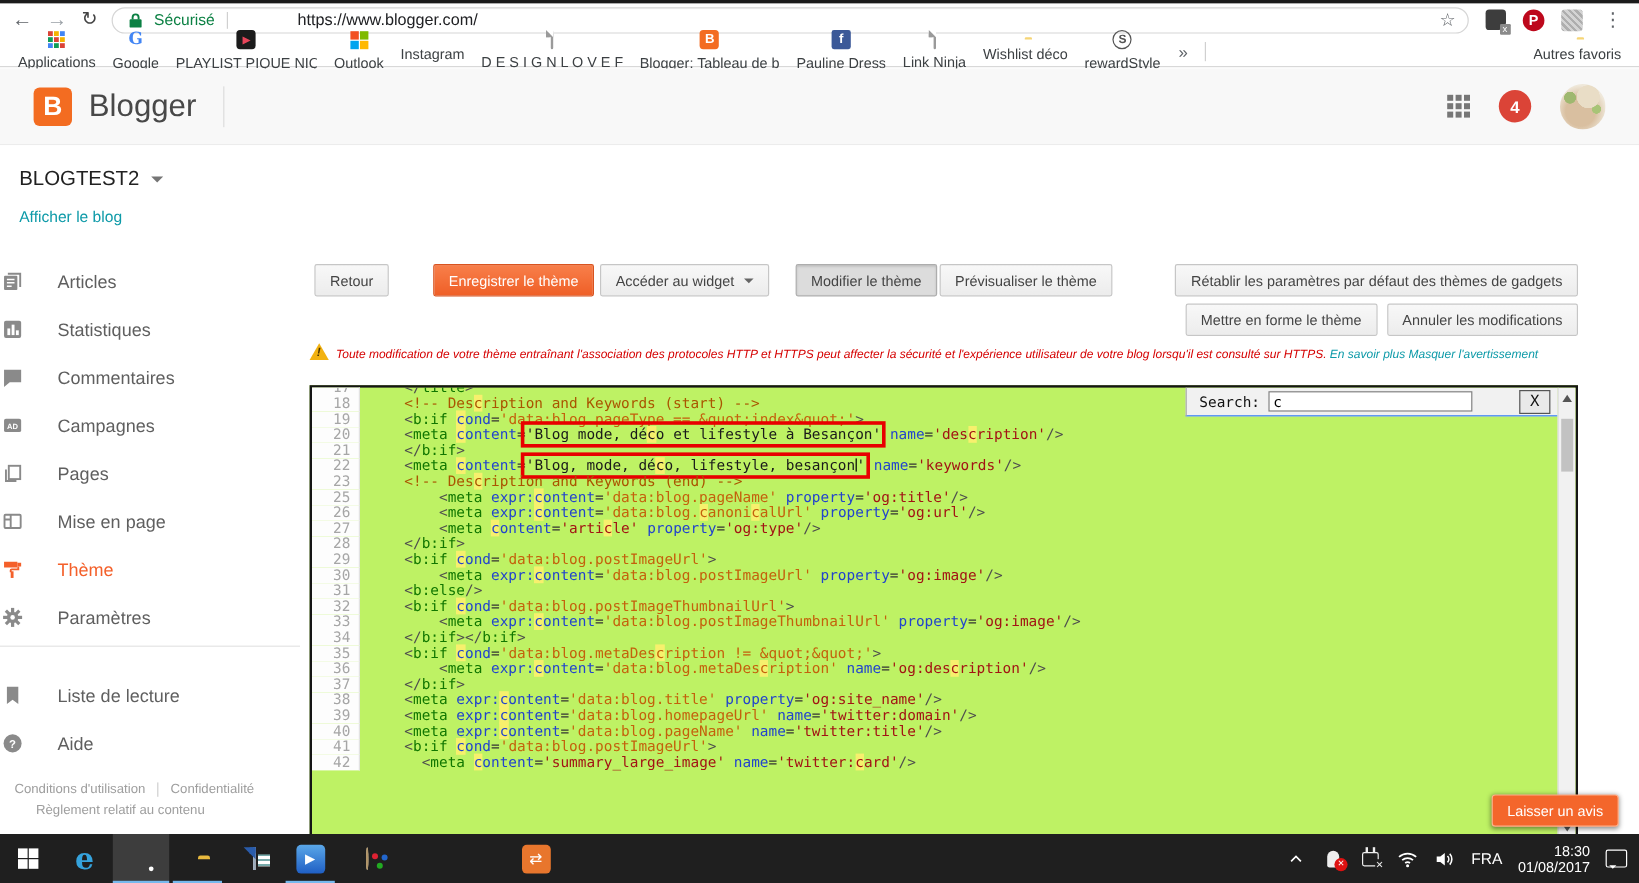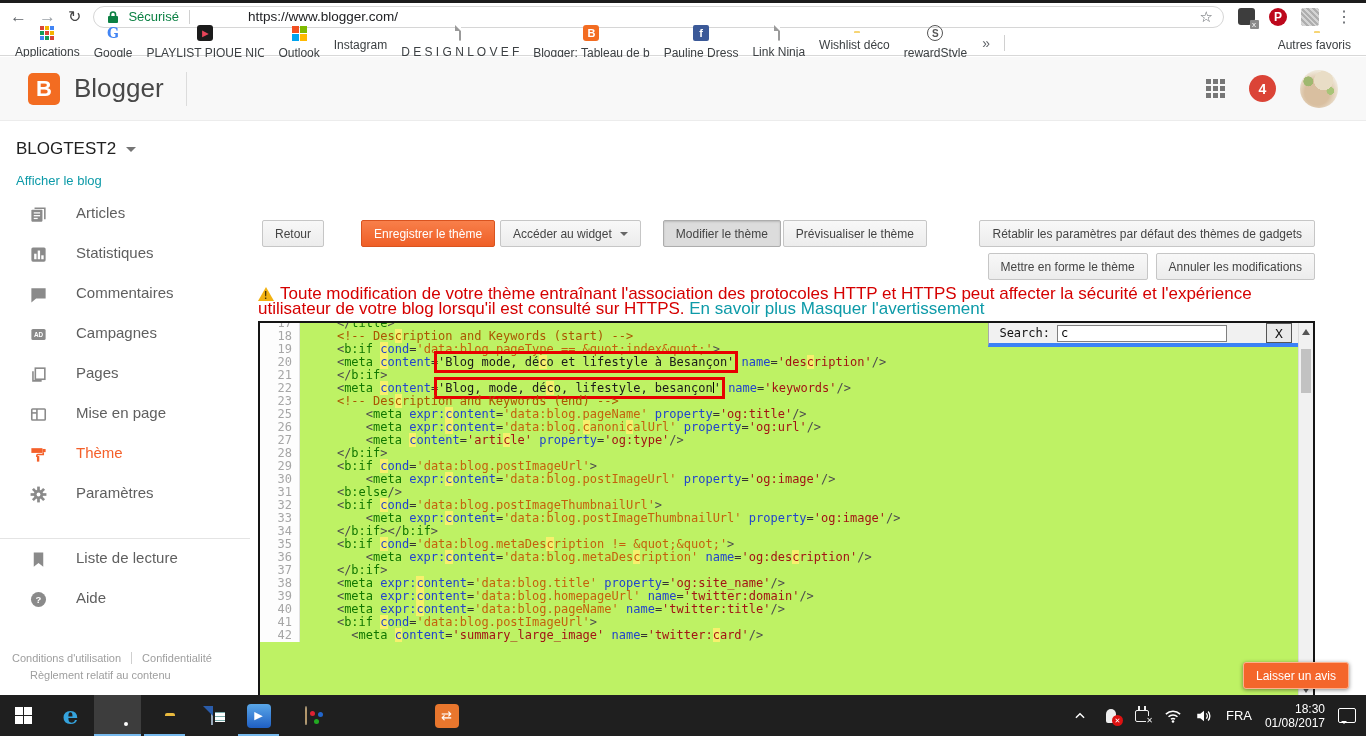--- a/index.html
+++ b/index.html
@@ -52,41 +52,41 @@
   .grid9 i{background:#777;display:block;}
   .notif{width:27px;height:27px;border-radius:50%;background:#db4437;color:#fff;font-size:14px;font-weight:bold;display:flex;align-items:center;justify-content:center;cursor:pointer;}
   .avatar{width:38px;height:38px;border-radius:50%;cursor:pointer;background:radial-gradient(circle at 62% 28%,#e9ddc6 0 26%,transparent 27%),radial-gradient(circle at 22% 30%,#9fb86f 0 12%,transparent 13%),radial-gradient(circle at 80% 55%,#a8c477 0 10%,transparent 11%),radial-gradient(circle at 45% 60%,#d9bfa0 0 40%,#efe8da 70%);}
 
   
   .sidebar{position:absolute;left:0;top:121px;width:250px;bottom:41px;background:#fff;}
   .blog-switcher{padding:18px 0 0 16px;font-size:17px;color:#212121;cursor:pointer;display:flex;align-items:center;gap:10px;}
   .caret{width:0;height:0;border-left:5px solid transparent;border-right:5px solid transparent;border-top:5px solid #757575;}
   .view-blog{display:block;padding:14px 0 8px 16px;font-size:13px;color:#0d9aa8;cursor:pointer;}
   .menu{margin-top:8px;}
-  .menu-item{height:40px;display:flex;align-items:flex-start;gap:28px;padding-left:28px;font-size:15px;color:#5f5f5f;cursor:pointer;}
+  .menu-item{height:40px;display:flex;align-items:flex-end;gap:28px;font-size:15px;color:#5f5f5f;cursor:pointer;}
   .menu-item .mi-ic{width:20px;height:20px;display:flex;align-items:center;justify-content:center;}
   .menu-item.active{color:#f4602a;}
   .side-divider{height:1px;background:#e4e4e4;margin:14px 0 10px;}
   .side-footer{position:absolute;bottom:14px;left:0;width:250px;font-size:11px;color:#9e9e9e;}
   .side-footer .row1{display:flex;align-items:center;gap:10px;padding-left:12px;}
   .side-footer .vbar{width:1px;height:12px;background:#cfcfcf;}
   .side-footer .row2{padding:5px 0 0 30px;}
   .side-footer span{cursor:pointer;}
 
   
   .main{position:absolute;left:250px;top:121px;right:0;bottom:41px;background:#fff;}
   .btn{height:27px;padding:0 12px;font-size:12px;font-weight:normal;color:#444;background:linear-gradient(#f8f8f8,#ececec);border:1px solid #c6c6c6;border-radius:2px;cursor:pointer;white-space:nowrap;font-family:"Liberation Sans",sans-serif;}
   .btn.primary{background:linear-gradient(#f87f4a,#ef5f27);border-color:#d9531f;color:#fff;}
   .btn.pressed{background:#dcdcdc;border-color:#adadad;box-shadow:inset 0 1px 2px rgba(0,0,0,.15);}
   .btn .dd-caret{display:inline-block;width:0;height:0;border-left:4px solid transparent;border-right:4px solid transparent;border-top:4px solid #666;margin-left:8px;vertical-align:middle;}
   .btns-left{position:absolute;left:12px;top:99px;display:flex;align-items:flex-start;}
   .btns-right{position:absolute;right:51px;top:99px;text-align:right;}
   .btns-right-row{margin-top:6px;display:flex;gap:8px;justify-content:flex-end;}
 
-  .warning{position:absolute;left:8px;top:165px;width:1046px;font-size:17px;line-height:15px;color:#d50000;}
+  .warning{position:absolute;left:8px;top:165px;width:1046px;font-size:10px;line-height:15px;color:#d50000;font-style:italic;}
   .warn-icon{display:inline-block;width:0;height:0;border-left:8px solid transparent;border-right:8px solid transparent;border-bottom:14px solid #f2b211;position:relative;margin-right:6px;vertical-align:-2px;}
   .warn-icon::after{content:"!";position:absolute;left:-2px;top:1px;color:#4a3500;font-size:10px;font-weight:bold;}
   .warning a{color:#0d9aa8;text-decoration:none;cursor:pointer;}
 
   
   .editor{position:absolute;left:8px;right:51px;top:200px;height:380px;border:2px solid #151515;background:#bef264;overflow:hidden;}
   .code-scroll{margin-top:-6px;font-family:"DejaVu Sans Mono",monospace;font-size:12px;line-height:13px;}
   .code-row{display:flex;height:13px;white-space:pre;}
   .ln{width:40px;flex:0 0 40px;text-align:right;padding-right:7px;color:#a6a6a6;background:#fdfdfd;border-right:1px solid #e2e2e2;}
   .code{padding-left:8px;color:#1a1a1a;}
@@ -96,21 +96,21 @@
   .cm-eq{color:#333;}
   .cm-string{color:#a21414;}
   .cm-expr{color:#c4610c;}
   .cm-comment{color:#aa5500;}
   .hl{background:#f7f06d;}
   .red-box{outline:3px solid #e80000;outline-offset:1px;}
   .red-box,.red-box span{color:#1a1a1a;}
   .red-box .hl{background:#f7f06d;}
   .cursor{display:inline-block;width:1px;height:11px;background:#000;vertical-align:-1px;}
 
-  .search-panel{position:absolute;top:0;right:15px;height:24px;background:#f1f1f1;border-left:1px solid #aaa;border-bottom:4px solid #3b82f6;display:flex;align-items:center;padding:0 6px 0 10px;gap:7px;font-family:"DejaVu Sans Mono",monospace;font-size:12px;color:#111;}
+  .search-panel{position:absolute;top:0;right:15px;height:24px;background:#f1f1f1;border-left:1px solid #aaa;border-bottom:1px solid #3b82f6;display:flex;align-items:center;padding:0 6px 0 10px;gap:7px;font-family:"DejaVu Sans Mono",monospace;font-size:12px;color:#111;}
   .s-input{width:170px;height:17px;border:1px solid #808080;font-family:"DejaVu Sans Mono",monospace;font-size:12px;padding:0 3px;background:#fff;}
   .s-close{width:26px;height:20px;margin-left:32px;background:#e9e9e9;border:1px solid #555;font-size:13px;color:#111;cursor:pointer;font-family:"DejaVu Sans Mono",monospace;}
   .vscroll{position:absolute;top:0;right:0;bottom:0;width:15px;background:#f1f1f1;border-left:1px solid #dcdcdc;}
   .vscroll .arr{position:absolute;left:3px;width:0;height:0;border-left:4.5px solid transparent;border-right:4.5px solid transparent;}
   .vscroll .arr.up{top:6px;border-bottom:6px solid #555;}
   .vscroll .arr.down{bottom:6px;border-top:6px solid #555;}
   .vscroll .thumb{position:absolute;top:26px;left:2px;right:2px;height:44px;background:#c2c2c2;}
 
   .feedback{position:absolute;right:17px;bottom:47px;height:27px;padding:0 12px;background:#f4662b;color:#fff;font-size:12px;border:1px solid #ffb08c;border-radius:3px;box-shadow:0 1px 4px rgba(0,0,0,.45);cursor:pointer;font-family:"Liberation Sans",sans-serif;}
 

